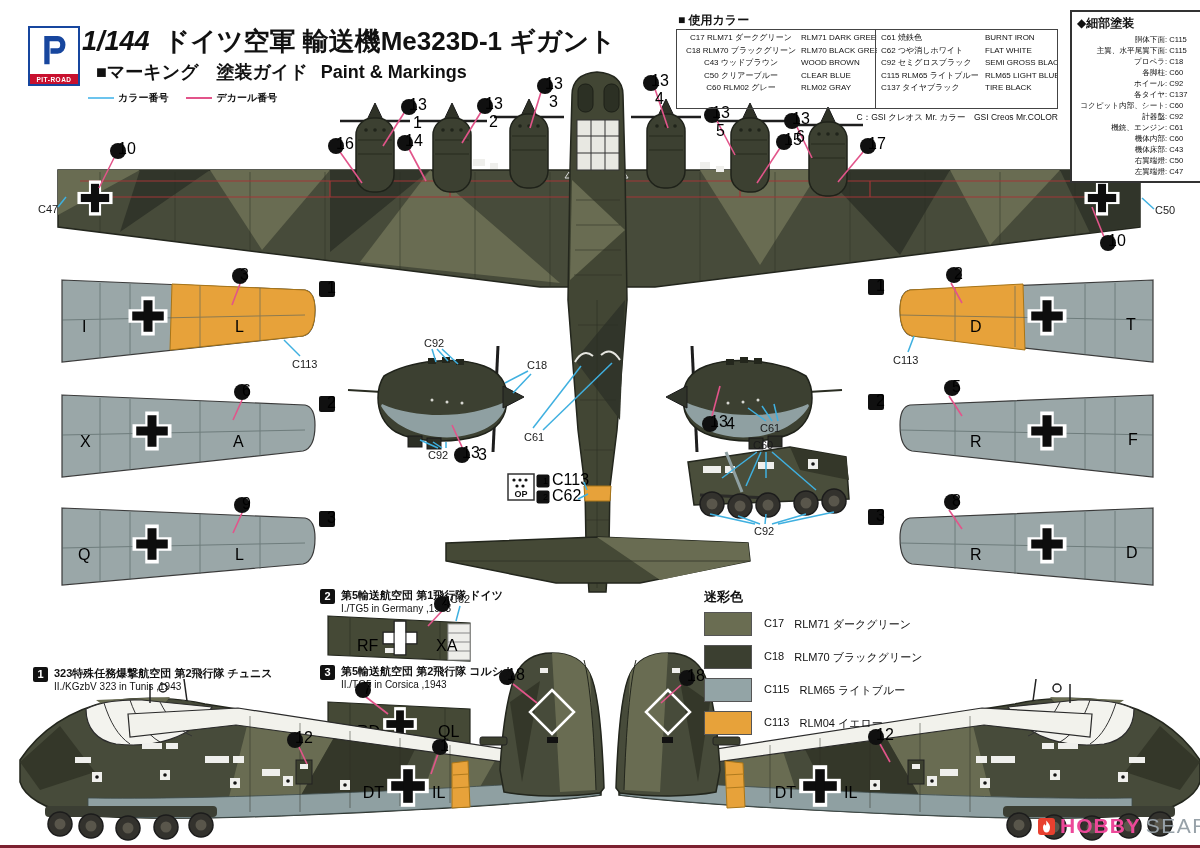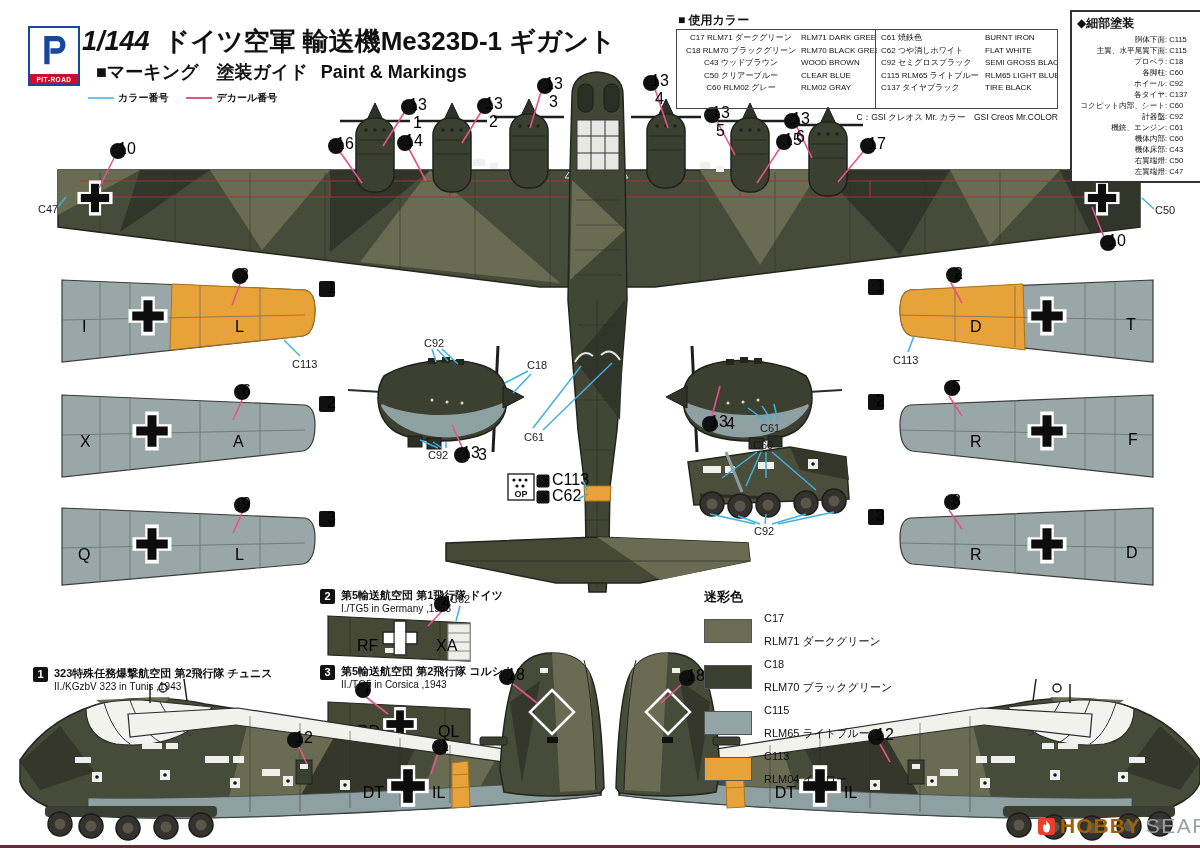--- a/index.html
+++ b/index.html
@@ -47,27 +47,27 @@
   .sqbadge{display:inline-block;width:15px;height:15px;background:#111;color:#fff;border-radius:2px;
            font-size:11px;font-weight:bold;text-align:center;line-height:15px;margin-top:1px;}
   .sq-jp{font-size:11px;font-weight:bold;}
   .sq-en{font-size:10px;}
 
   
   .camo{left:704px;top:588px;}
   .camo-title{font-size:13px;font-weight:bold;margin-bottom:6px;}
   .camo-row{display:flex;align-items:center;gap:12px;margin-bottom:9px;}
   .camo-sw{width:46px;height:22px;border:1px solid #555;}
-  .camo-txt{font-size:11px;white-space:nowrap;display:flex;gap:10px;flex-direction:column;}
+  .camo-txt{font-size:11px;white-space:nowrap;display:flex;gap:10px;}
 
   
   .wm{left:1038px;top:814px;display:flex;align-items:center;gap:5px;}
   .wm .flame{width:17px;height:17px;background:#e8402f;border-radius:3px;display:flex;
              align-items:center;justify-content:center;}
-  .wm .hb{font-size:21px;font-weight:bold;color:#a16207;letter-spacing:1px;}
+  .wm .hb{font-size:21px;font-weight:bold;color:#ec4899;letter-spacing:1px;}
   .wm .sr{font-size:21px;color:#97a1a8;letter-spacing:1.5px;}
 
   .botline{left:0;top:845px;width:1200px;height:3px;background:#7c2130;}
 </style>
 </head>
 <body>
 
 <div class="page">
 
   <svg class="art" width="1200" height="848" viewBox="0 0 1200 848">

